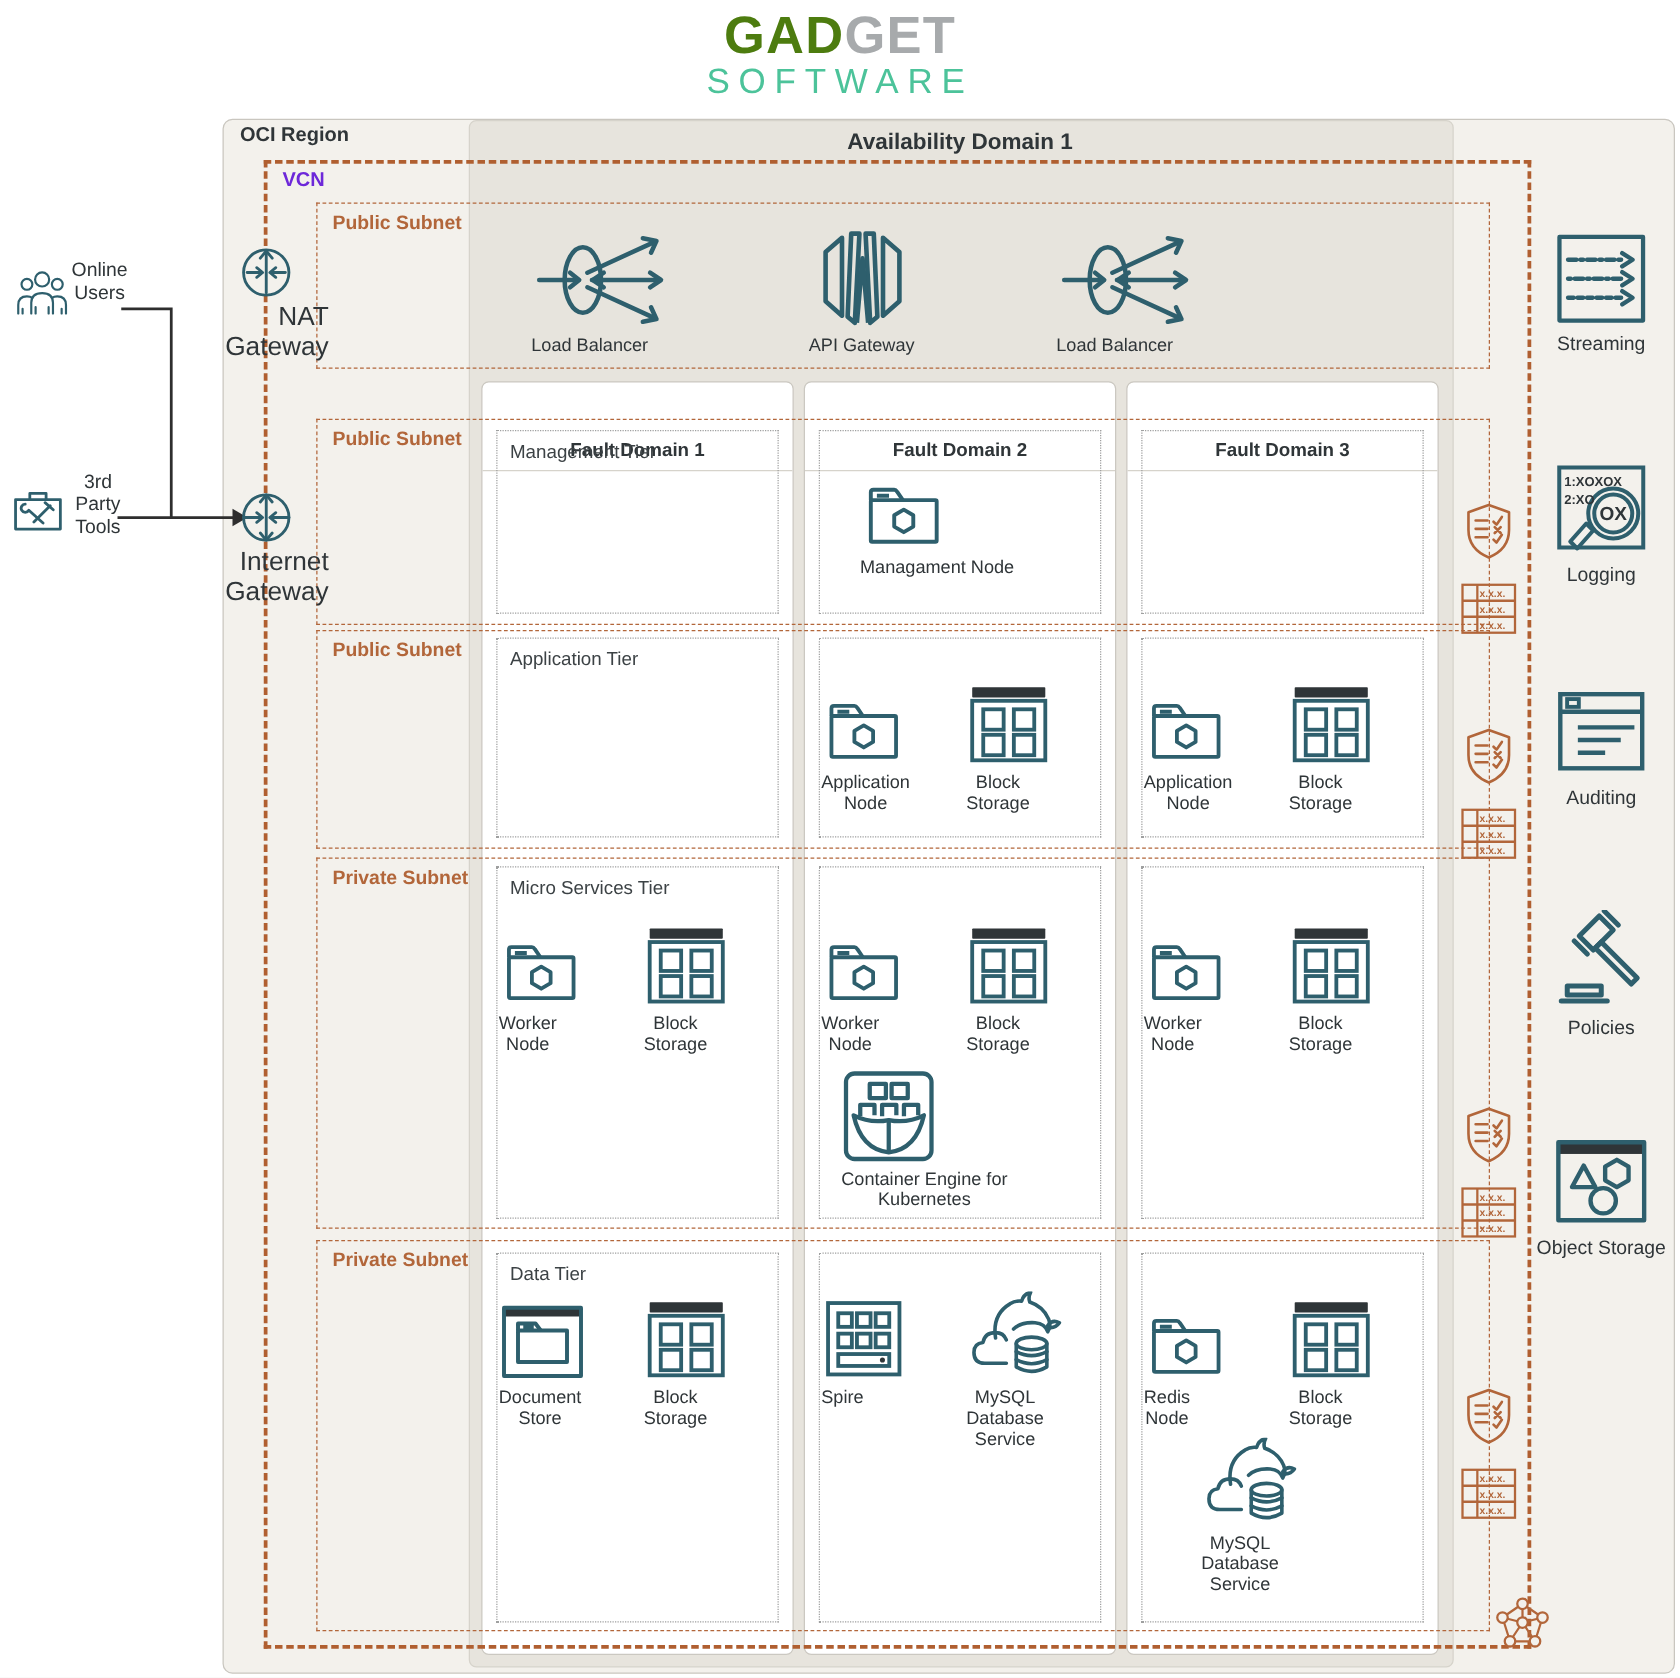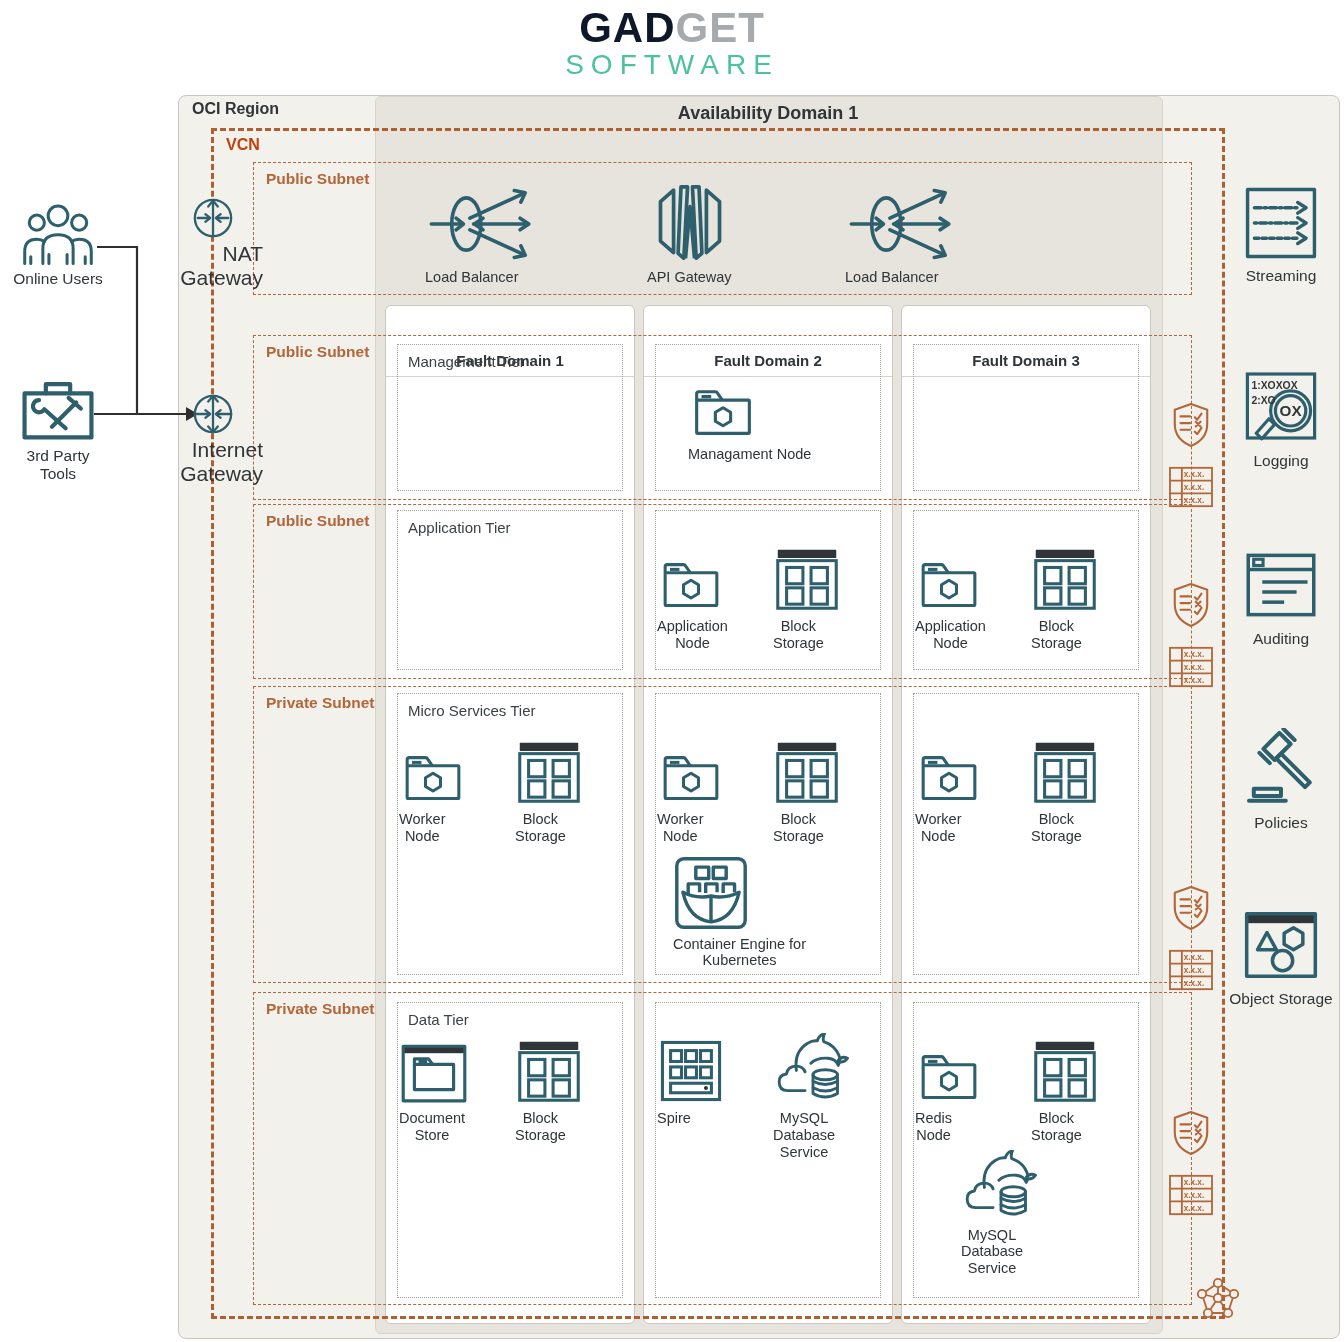--- a/index.html
+++ b/index.html
@@ -6,48 +6,48 @@
   .canvas{position:relative;width:1344px;height:1342px;background:#fff;
           font-family:"Liberation Sans",sans-serif;color:#2f3538;overflow:hidden;}
   .abs{position:absolute;}
   svg{display:block;}
   .ic{stroke:#2e5f6d;fill:none;}
   .oic{stroke:#b2663a;fill:none;color:#b2663a;}
 
   
   .logo{left:0;right:0;top:6px;text-align:center;line-height:1.05;}
   .logo-main{font-size:42px;font-weight:800;letter-spacing:1px;}
-  .logo-p1{color:#0f172a;} .logo-p2{color:#a7aaac;}
+  .logo-p1{color:#4d7c0f;} .logo-p2{color:#a7aaac;}
   .logo-sub{font-size:28px;font-weight:400;letter-spacing:7px;color:#4cc39a;margin-top:0px;}
 
   
   .region{left:178px;top:95px;width:1160px;height:1242px;background:#f3f1ec;
           border:1px solid #c9c6bf;border-radius:8px;}
   .region-label{left:192px;top:100px;font-weight:700;font-size:16px;}
   .ad{left:375px;top:96px;width:786px;height:1236px;background:#e7e4dd;
       border:1px solid #d6d3cb;border-radius:6px;}
   .ad-label{left:375px;top:103px;width:786px;text-align:center;font-weight:700;font-size:18px;}
   .fd{top:305px;width:248px;height:1017px;background:#fff;border:1px solid #cbc8c1;border-radius:6px;}
   .fd-head{height:31px;line-height:31px;text-align:center;font-weight:700;font-size:15px;
            border-bottom:1px solid #d6d3cb;margin-top:39px;}
   .vcn{left:211px;top:128px;width:1008px;height:1185px;border:3px dashed #b05f30;}
-  .vcn-label{left:226px;top:136px;font-weight:700;font-size:16px;color:#c2410c;}
+  .vcn-label{left:226px;top:136px;font-weight:700;font-size:16px;color:#6d28d9;}
   .sub{left:253px;width:937px;border:1.6px dashed #b2663a;pointer-events:none;}
   .sub-label{position:absolute;left:12px;top:7px;font-weight:700;font-size:15.5px;color:#b2663a;}
   .tier{border:1.5px dotted #9fa0a0;}
   .tier-label{position:absolute;left:10px;top:8px;font-size:15px;color:#3c4245;}
 
   
   .trow{display:flex;justify-content:center;gap:10px;}
   .node{display:flex;flex-direction:column;align-items:flex-start;width:106px;}
   .icwrap{height:72px;display:flex;align-items:flex-end;justify-content:center;}
   .nlabel{margin-top:5px;text-align:center;font-size:14.5px;line-height:1.16;white-space:pre-line;}
 
   
-  .ext{display:flex;flex-direction:column;align-items:center;}
+  .ext{display:flex;flex-direction:row;align-items:flex-start;}
   .ext .nlabel{font-size:15.5px;}
   .gwlabel{text-align:right;font-size:21px;line-height:1.12;white-space:pre-line;}
 
   
   .svc{width:170px;display:flex;flex-direction:column;align-items:center;}
   .svc .nlabel{font-size:15.5px;margin-top:6px;}
 
   
   .sec{width:50px;display:flex;flex-direction:column;align-items:center;gap:18px;}
 </style>

